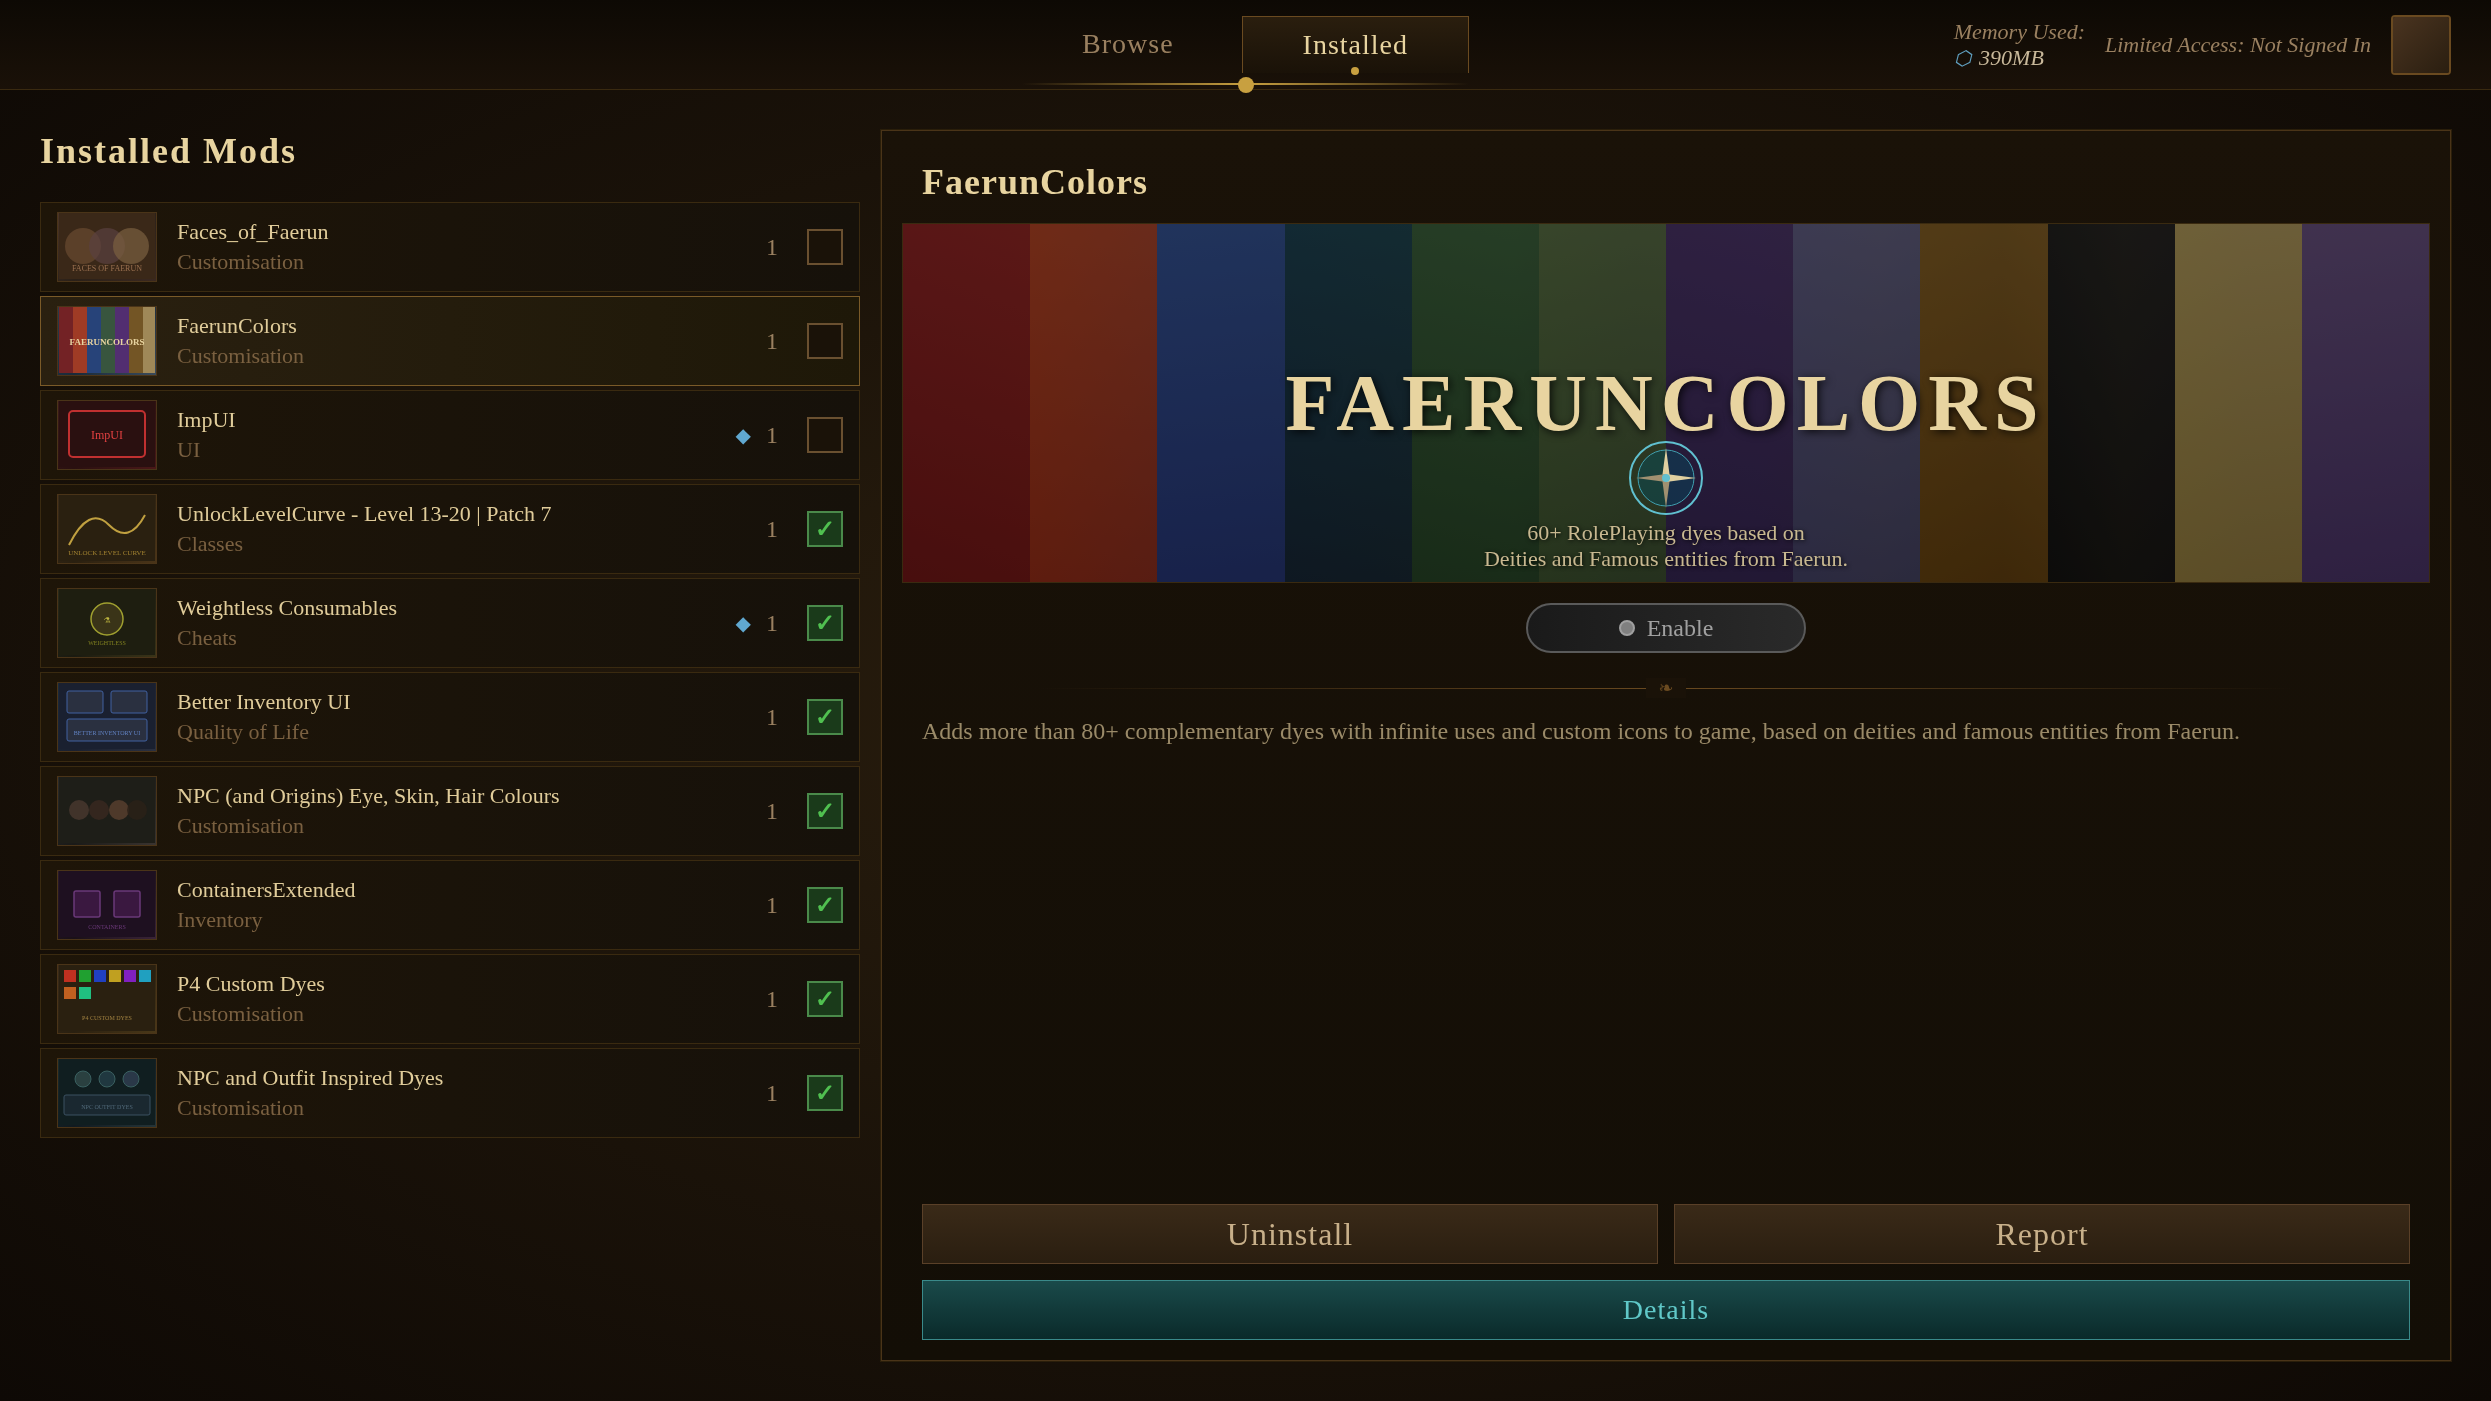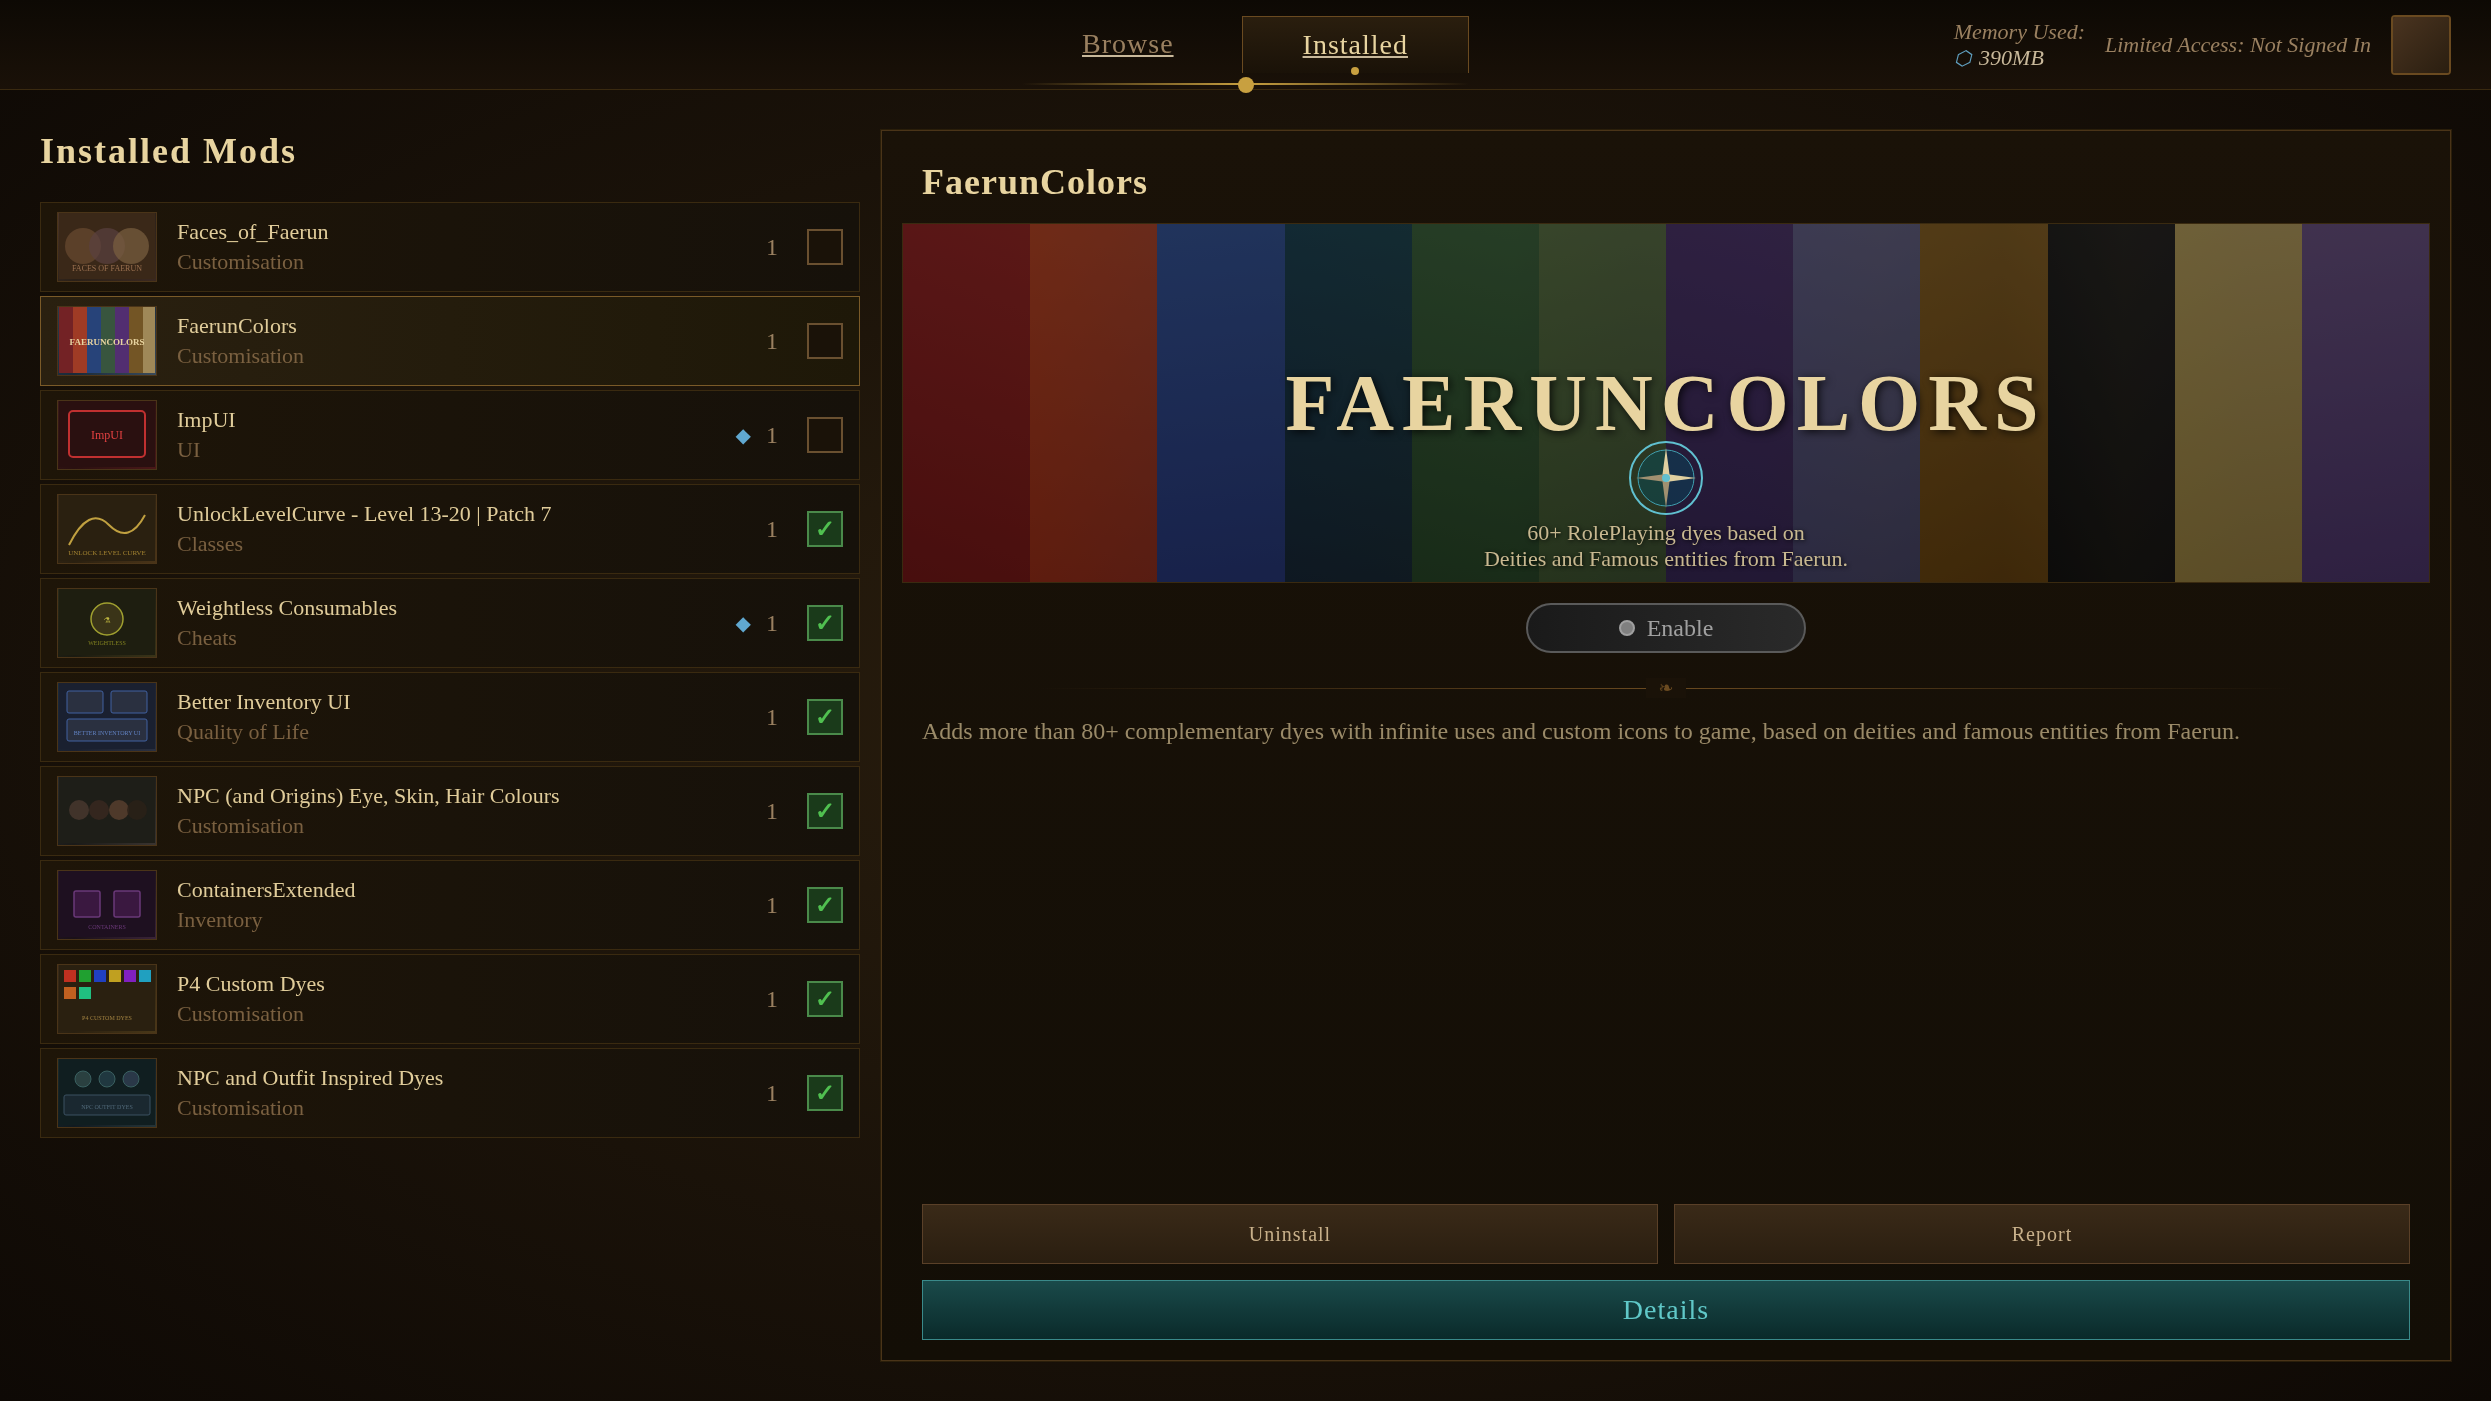--- a/index.html
+++ b/index.html
@@ -39,21 +39,20 @@
       height: 90px;
       position: relative;
       background: linear-gradient(180deg, #0d0904 0%, #1a1108 100%);
       border-bottom: 1px solid #3a2a10;
     }
 
     .nav-tabs {
       display: flex;
       gap: 8px;
       position: relative;
-      text-decoration: underline;
     }
 
     .nav-tab {
       padding: 12px 60px;
       font-size: 28px;
       color: #9a8060;
       cursor: pointer;
       position: relative;
       letter-spacing: 1px;
     }
@@ -441,21 +440,21 @@
       display: flex;
       gap: 16px;
     }
 
     .action-btn {
       flex: 1;
       height: 60px;
       border: 1px solid #5a4028;
       background: linear-gradient(180deg, #3a2a18 0%, #2a1e10 100%);
       color: #c8b08a;
-      font-size: 20px;
+      font-size: 32px;
       font-family: inherit;
       cursor: pointer;
       letter-spacing: 1px;
     }
 
     .details-btn {
       width: 100%;
       height: 60px;
       border: 1px solid #3a8a8a;
       background: linear-gradient(180deg, #1a4a4a 0%, #0a2a2a 100%);

